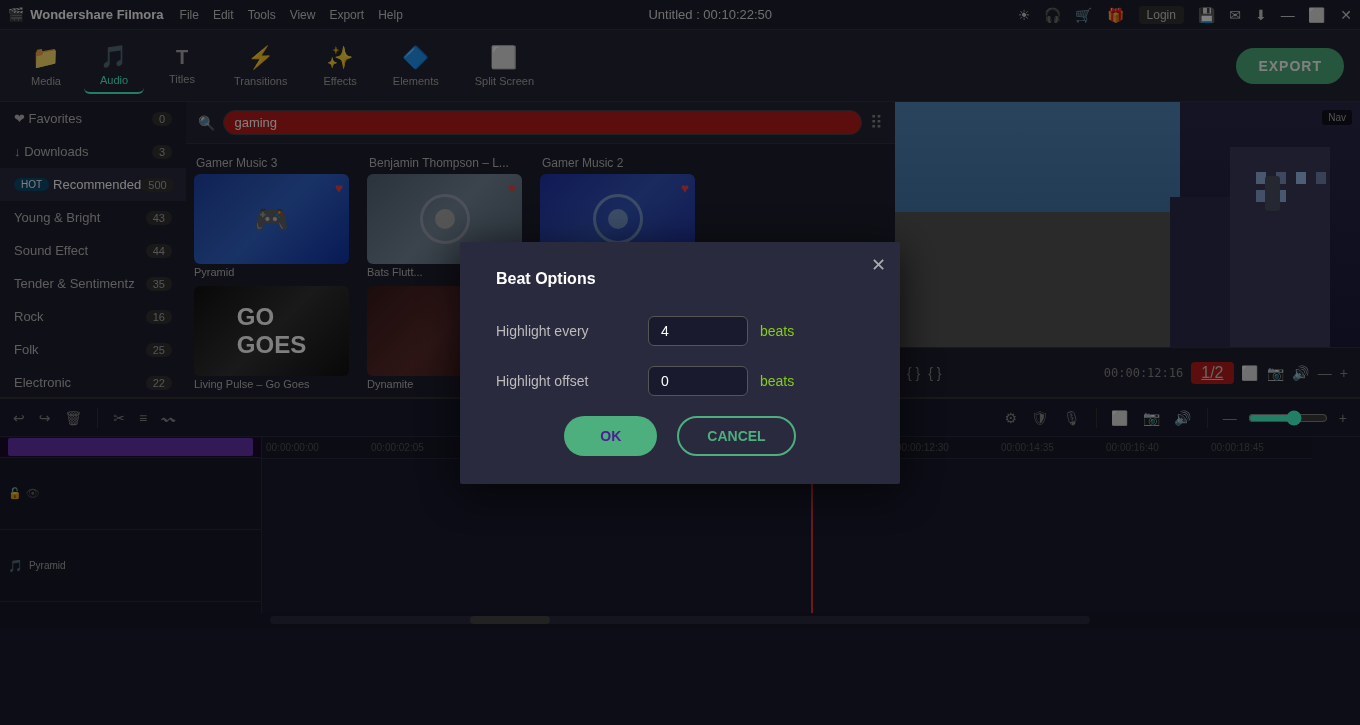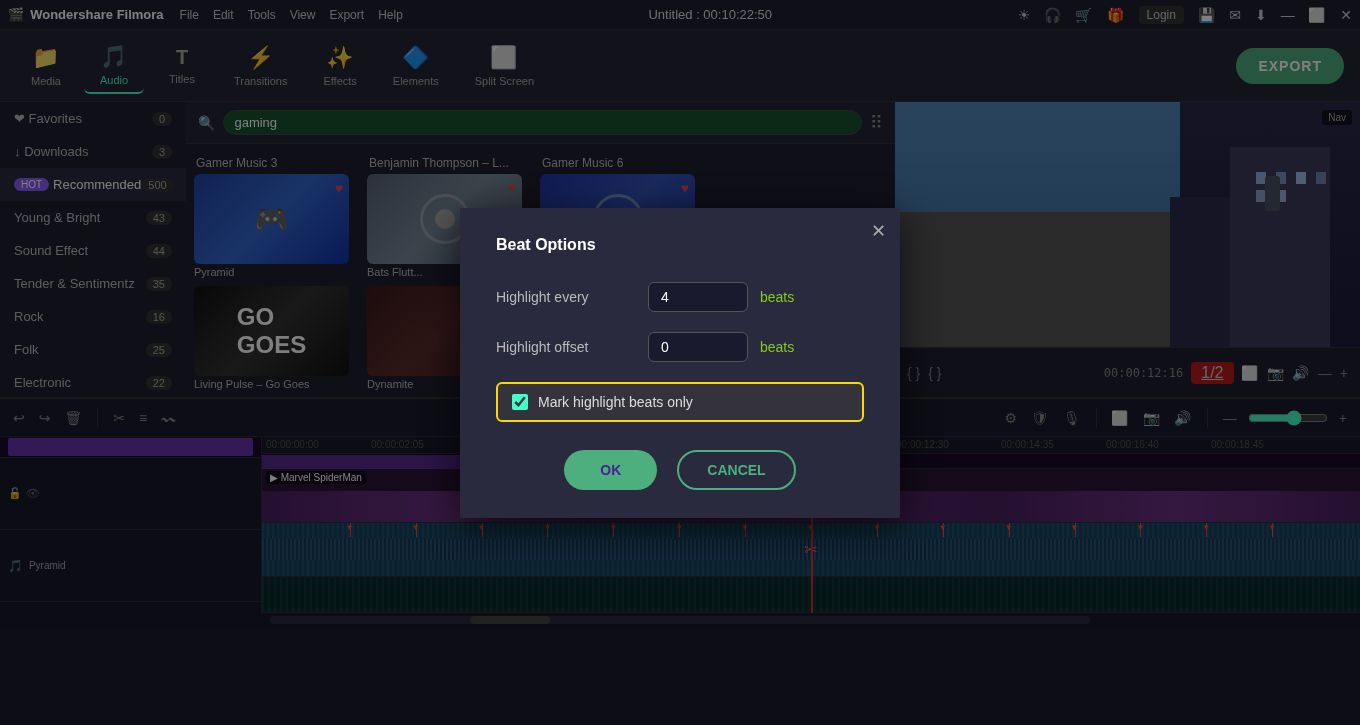--- a/index.html
+++ b/index.html
@@ -39,21 +39,21 @@
     .sidebar-item {
       display: flex; justify-content: space-between; align-items: center;
       padding: 9px 14px; cursor: pointer; font-size: 13px; color: #bbb;
     }
     .sidebar-item.active { color: #fff; background: #2a2a3e; }
     .sidebar-item .badge {
       background: #333; color: #aaa; border-radius: 10px;
       padding: 1px 7px; font-size: 11px;
     }
     .sidebar-item .hot-badge {
-      background: #8b5cf6; color: #fff; border-radius: 10px;
+      background: #0c4a6e; color: #fff; border-radius: 10px;
       padding: 1px 7px; font-size: 10px; margin-right: 4px;
     }
     .sidebar-rec { display: flex; align-items: center; }
 
     
     .search-bar {
       display: flex; align-items: center; padding: 8px 12px;
       background: #252535; border-bottom: 1px solid #333; gap: 8px;
     }
     .search-bar input {
@@ -317,21 +317,21 @@
         <span>Electronic</span>
         <span class="badge">22</span>
       </div>
 
     </div>
 
     <div class="center-panel">
 
       <div class="search-bar">
         <span class="search-icon">🔍</span>
-        <input type="text" value="gaming" placeholder="Search" style="background: #14532d; border: 1px solid rgb(68, 68, 68); color: rgb(255, 255, 255); padding: 4px 10px; border-radius: 20px; font-size: 13px; flex: 1 1 0%; outline: none;">
+        <input type="text" value="gaming" placeholder="Search" style="background: #b91c1c; border: 1px solid rgb(68, 68, 68); color: rgb(255, 255, 255); padding: 4px 10px; border-radius: 20px; font-size: 13px; flex: 1 1 0%; outline: none;">
         <span class="grid-icon">⠿</span>
       </div>
 
       <div style="padding: 8px; display: flex; gap: 8px; flex-wrap: wrap;">
 
         <div class="music-col" style="width:155px;">
           <div class="music-col-header">Gamer Music 3</div>
           <div class="music-thumb" style="background: linear-gradient(135deg, #223355 0%, #334466 50%, #223355 100%); width:155px; height:90px; border-radius:6px; position:relative; overflow:hidden;">
             <div style="width:100%;height:100%;background:linear-gradient(135deg,#2244aa,#3366cc,#1133aa);display:flex;align-items:center;justify-content:center;">
               <span style="font-size:28px;">🎮</span>
@@ -348,21 +348,21 @@
               <div style="width:50px;height:50px;border:3px solid #aabb;border-radius:50%;display:flex;align-items:center;justify-content:center;">
                 <div style="width:20px;height:20px;background:#aaa;border-radius:50%;"></div>
               </div>
             </div>
             <span class="heart-icon" style="position:absolute;top:6px;right:6px;color:#e44;font-size:14px;">♥</span>
           </div>
           <div class="music-thumb-label">Bats Flutt...</div>
         </div>
 
         <div class="music-col" style="width:155px;">
-          <div class="music-col-header">Gamer Music 6</div>
+          <div class="music-col-header">Gamer Music 2</div>
           <div class="music-thumb" style="width:155px;height:90px;border-radius:6px;position:relative;overflow:hidden;background:#334;">
             <div style="width:100%;height:100%;background:linear-gradient(135deg,#2233aa,#3355bb,#2233aa);display:flex;align-items:center;justify-content:center;">
               <div style="width:50px;height:50px;border:3px solid #7799cc;border-radius:50%;display:flex;align-items:center;justify-content:center;">
                 <div style="width:20px;height:20px;background:#7799cc;border-radius:50%;"></div>
               </div>
             </div>
             <span class="heart-icon" style="position:absolute;top:6px;right:6px;color:#e44;font-size:14px;">♥</span>
           </div>
         </div>
       </div>
@@ -469,21 +469,21 @@
             <span style="font-size:12px;">🎵</span>
             <span style="font-size:10px;color:#aaa;">Pyramid</span>
           </div>
         </div>
 
         <div class="track-label" style="height:48px;">
           
         </div>
       </div>
 
-      <div class="tracks-col" style="flex:1;position:relative;overflow:hidden;display:flex;flex-direction:column;">
+      <div class="tracks-col" style="flex:1;position:relative;overflow:hidden;display:flex;flex-direction:row;">
 
         <div class="ruler-row">
           <span class="ruler-label">00:00:00:00</span>
           <span class="ruler-label">00:00:02:05</span>
           <span class="ruler-label">00:00:04:10</span>
           <span class="ruler-label">00:00:06:15</span>
           <span class="ruler-label">00:00:08:20</span>
           <span class="ruler-label">00:00:10:25</span>
           <span class="ruler-label">00:00:12:30</span>
           <span class="ruler-label">00:00:14:35</span>
@@ -573,23 +573,19 @@
       <input class="dialog-input" type="text" value="4" style="">
       <span class="dialog-unit">beats</span>
     </div>
 
     <div class="dialog-row">
       <span class="dialog-label">Highlight offset</span>
       <input class="dialog-input" type="text" value="0" style="">
       <span class="dialog-unit">beats</span>
     </div>
 
-    <div class="dialog-checkbox-row">
-      <input type="checkbox" class="dialog-checkbox" id="markHighlight" checked="" style="">
-      <label for="markHighlight" class="dialog-checkbox-label">Mark highlight beats only</label>
-    </div>
 
     <div class="dialog-buttons">
       <button class="btn-ok">OK</button>
       <button class="btn-cancel">CANCEL</button>
     </div>
   </div>
 </div>
 
 </body></html>

